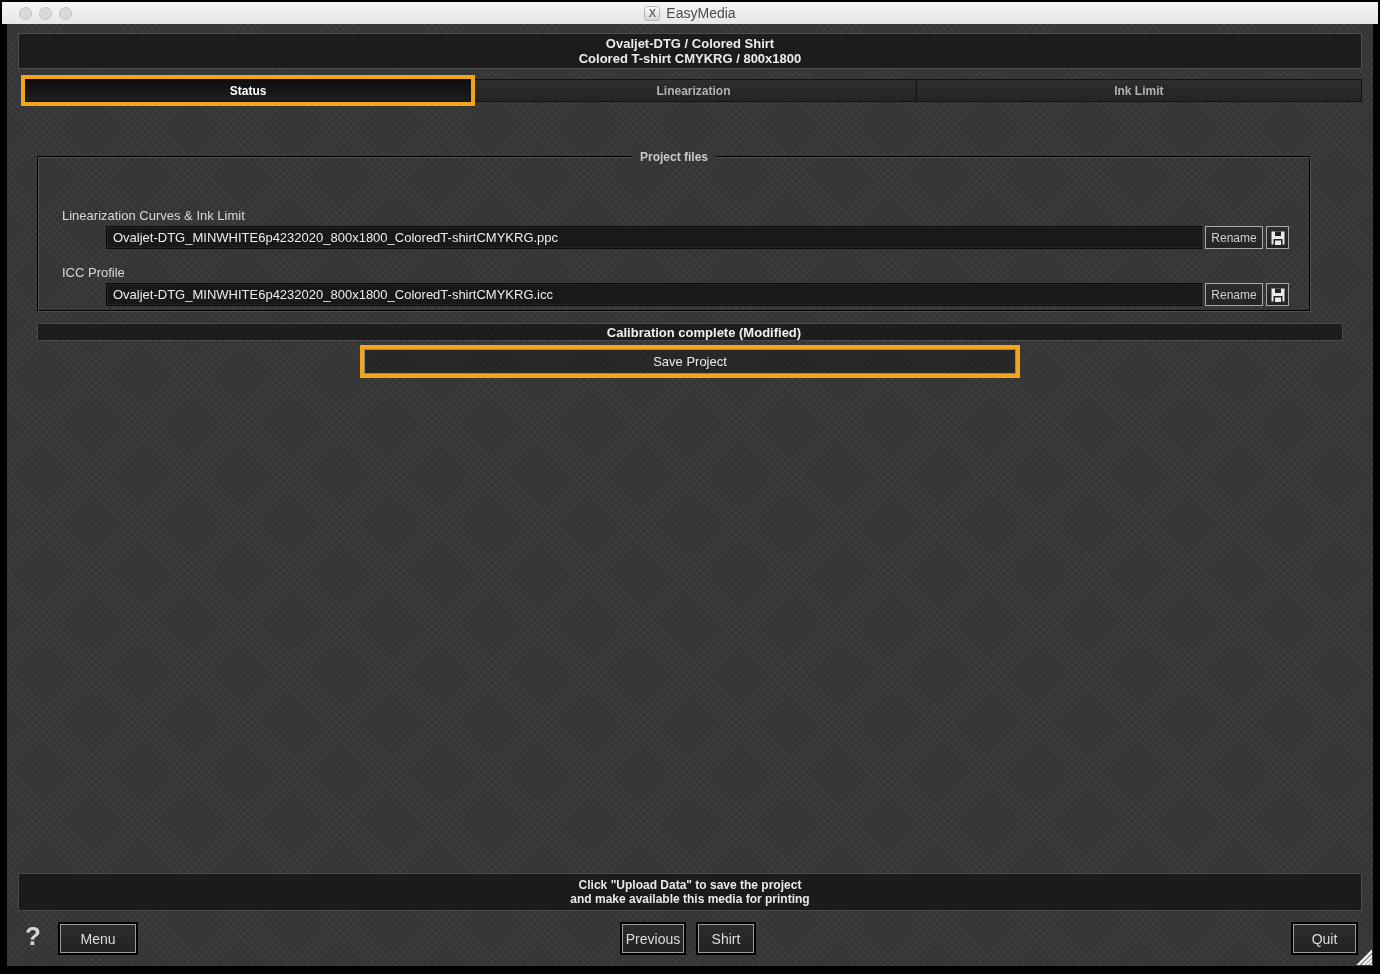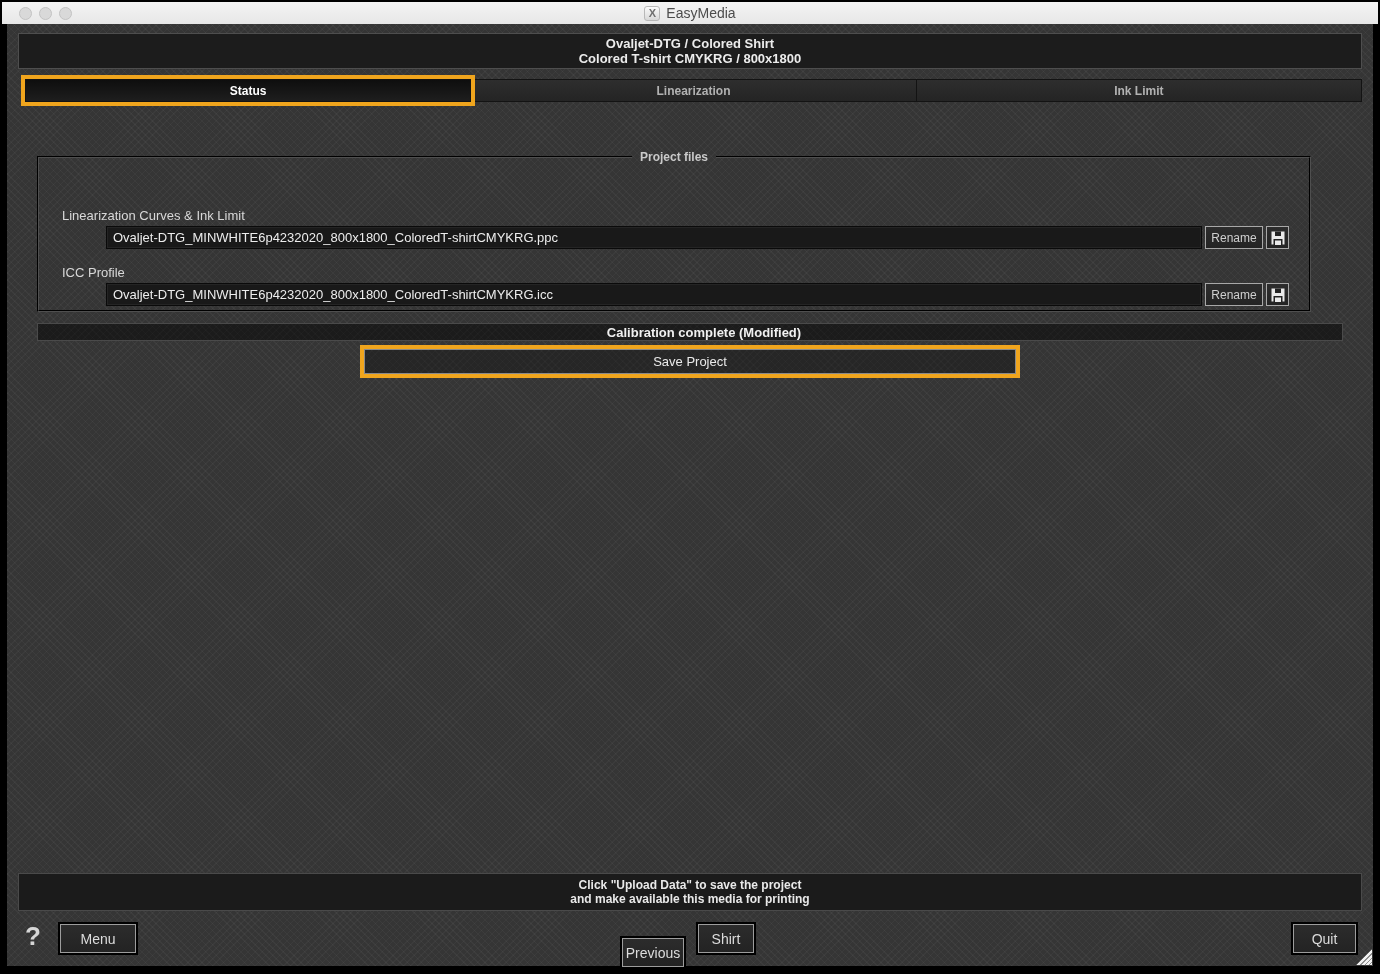--- a/index.html
+++ b/index.html
@@ -142,21 +142,21 @@
   }
   .navbtn {
     position:absolute; height:29px; top:900px;
     background:linear-gradient(#2c2c2c,#232323);
     border:1px solid #9d9d9d; box-shadow:0 0 0 2px #000;
     color:#dcdcdc; font-size:14px;
     display:flex; align-items:center; justify-content:center;
     cursor:default;
   }
   .btn-menu { left:53px; width:76px; }
-  .btn-previous { left:615px; width:62px;margin-top:14px; }
+  .btn-previous { left:615px; width:62px; }
   .btn-next { left:691px; width:56px; }
   .btn-quit { left:1286px; width:63px; }
   .grip {
     position:absolute; right:1px; bottom:1px; width:16px; height:16px;
     background:repeating-linear-gradient(135deg,#f2f2f2 0 2px,#8f8f8f 2px 3px);
     clip-path:polygon(100% 0, 100% 100%, 0 100%);
   }
 </style>
 </head>
 <body>

